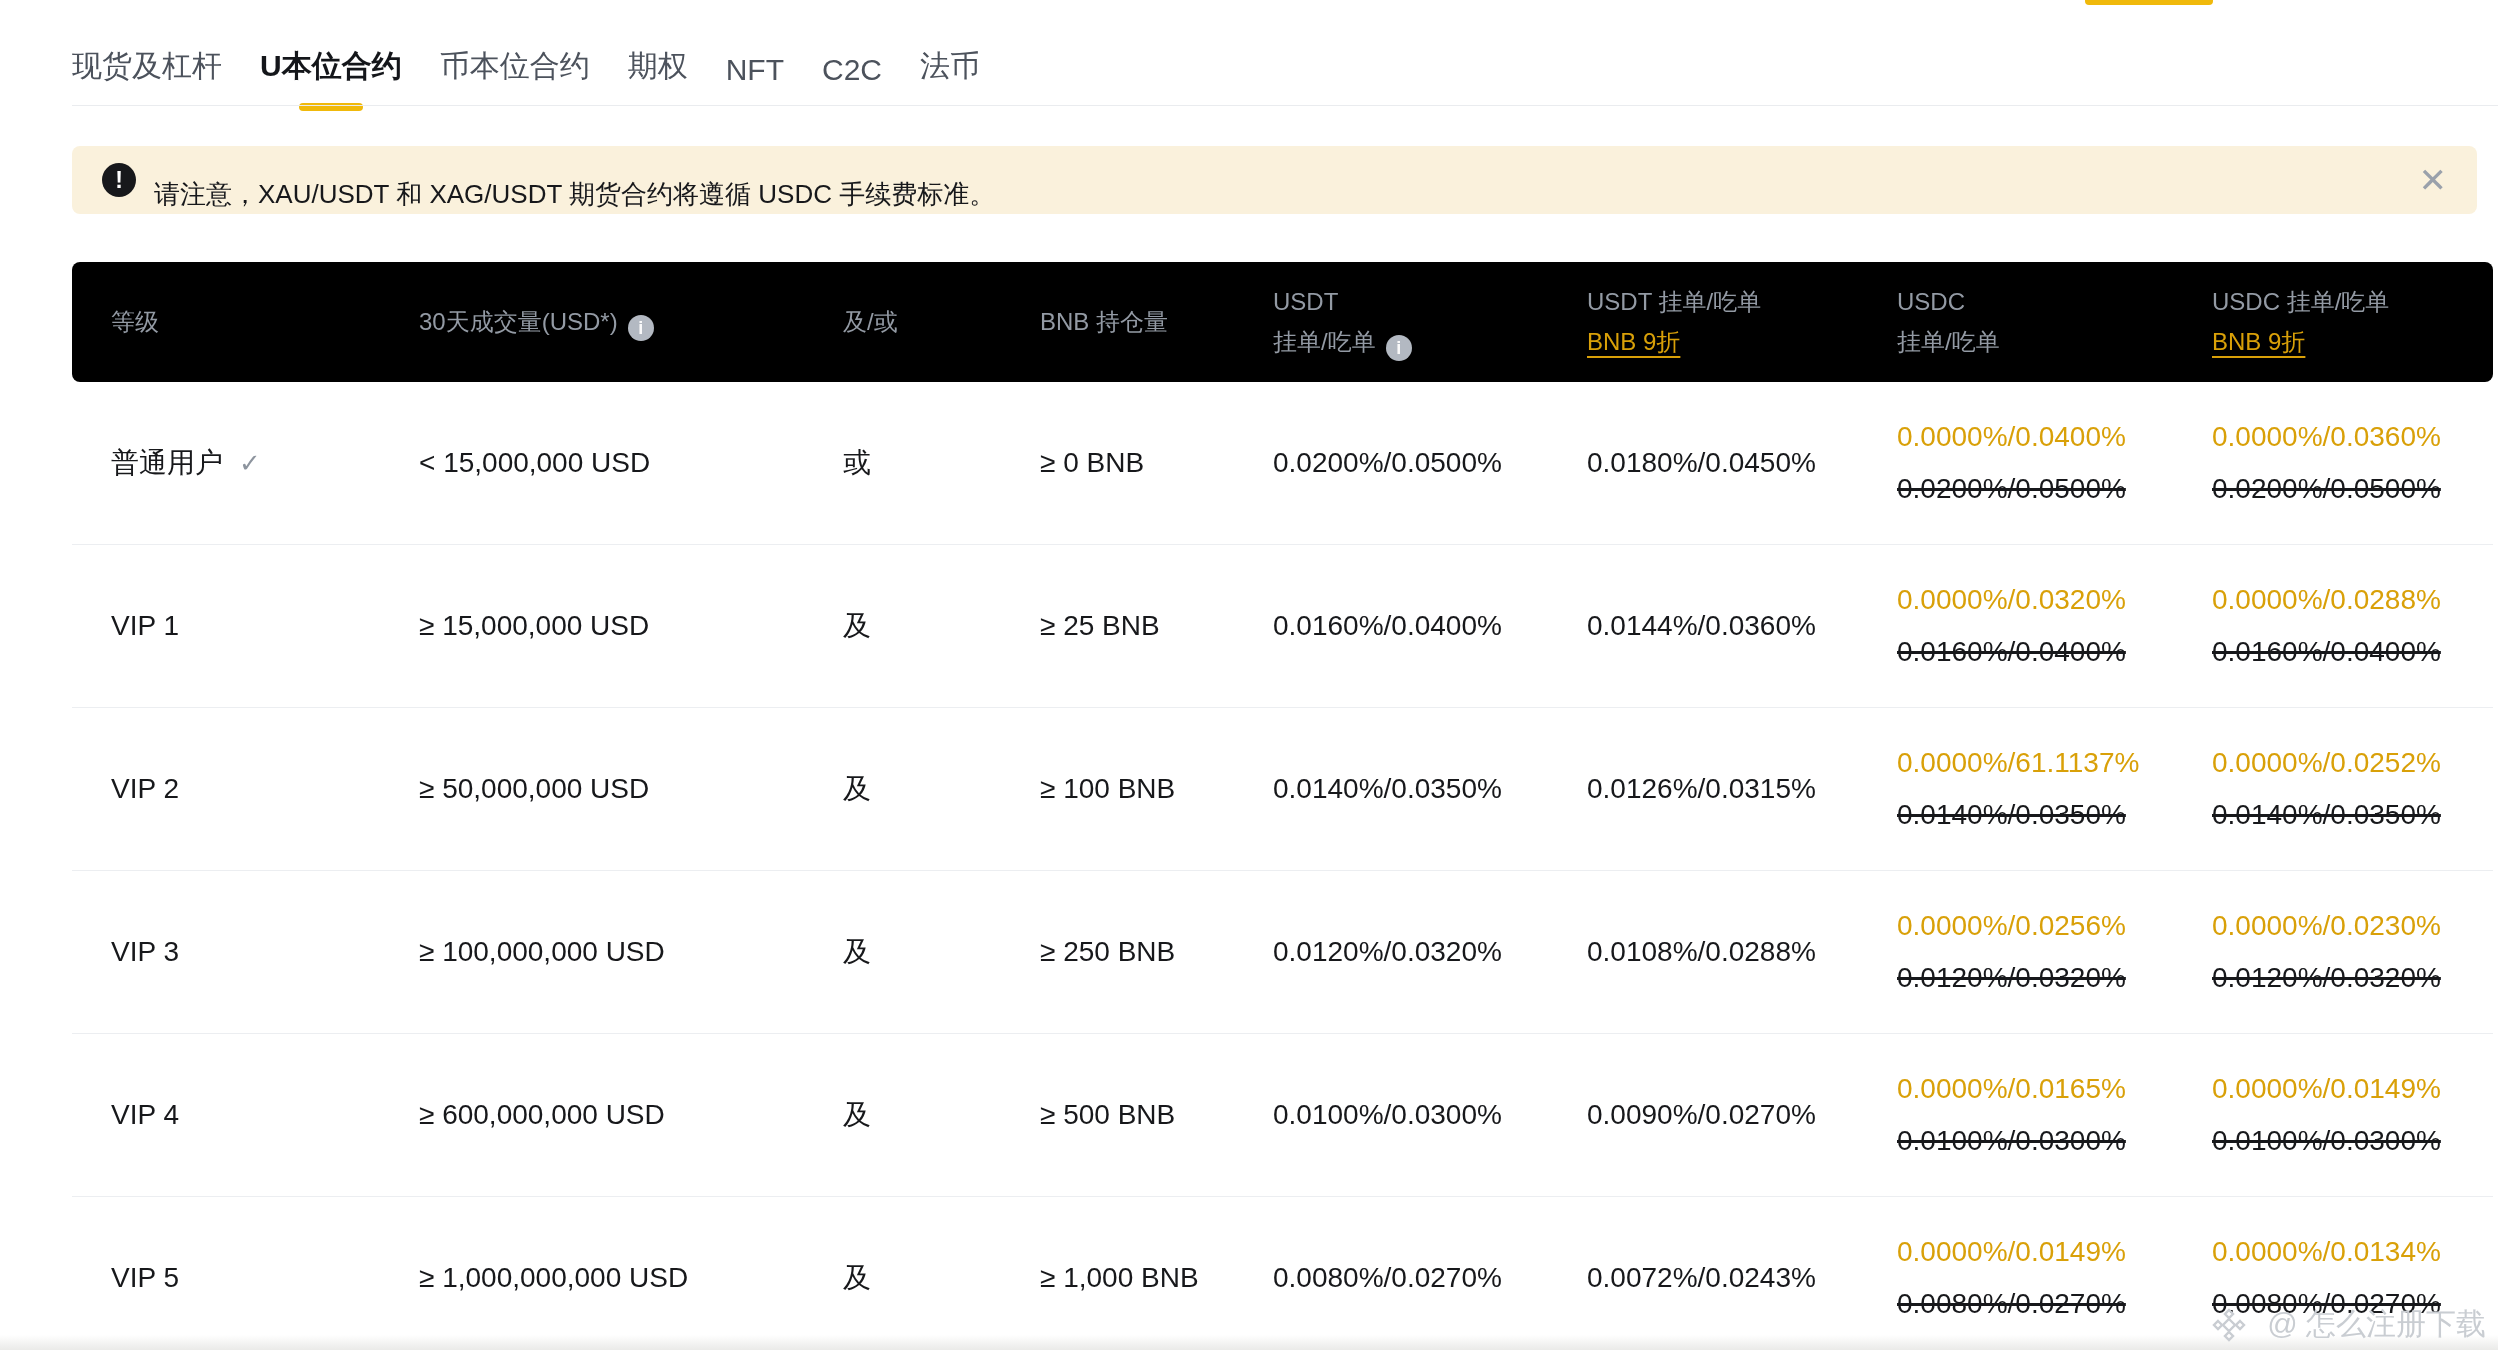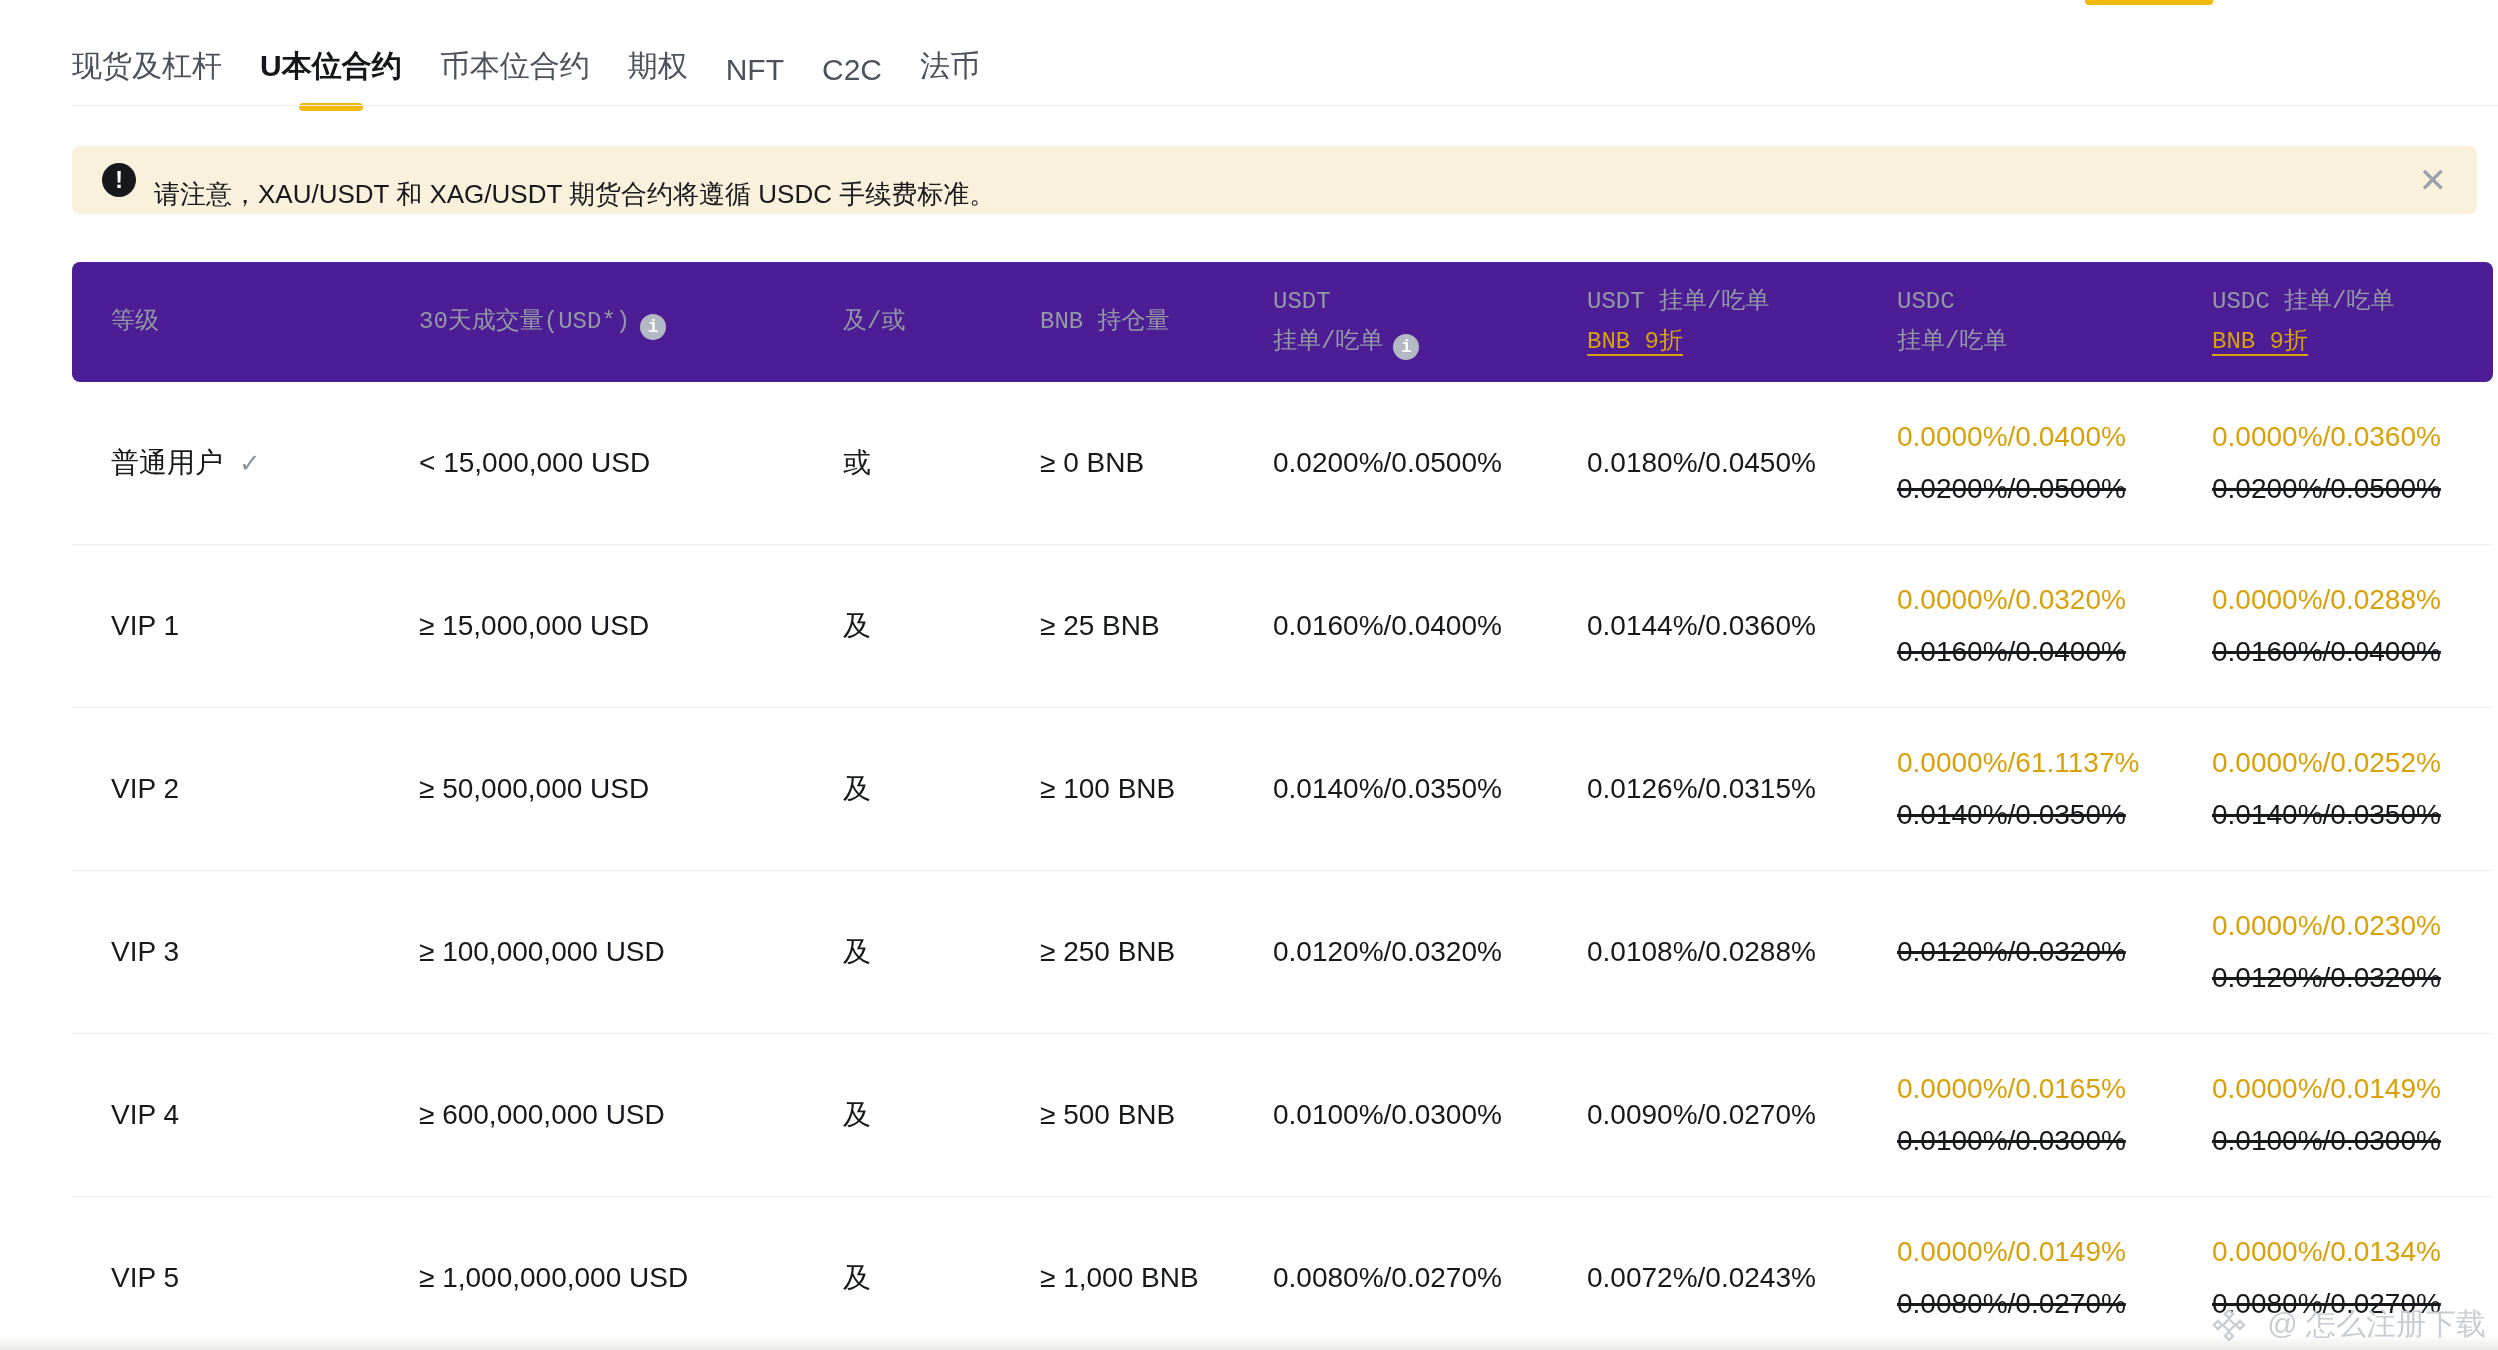--- a/index.html
+++ b/index.html
@@ -28,21 +28,21 @@
     background:#FAF1DC; border-radius:8px; display:flex; align-items:center; padding:0 26px 0 30px; }
   .banner-icon { width:34px; height:34px; border-radius:50%; background:#17181b; color:#fff;
     font-weight:700; font-size:23px; display:flex; align-items:center; justify-content:center; flex:none; }
   .banner-text { margin-left:18px; font-size:26px; color:#17181b; flex:1;margin-top:28px; }
   .banner-close { font-size:34px; color:#9aa1ab; cursor:pointer; line-height:1; padding:4px; }
 
   
   .table { position:absolute; left:72px; top:262px; width:2421px; }
   .thead, .trow { display:grid; grid-template-columns:308px 424px 197px 233px 314px 310px 315px 1fr;
     padding-left:39px; align-items:center; }
-  .thead { height:120px; background:#4c1d95; border-radius:8px; color:#939aa4; font-size:24px;font-family:Liberation Mono, monospace; }
+  .thead { height:120px; background:#000000; border-radius:8px; color:#939aa4; font-size:24px; }
   .hline { line-height:40px; white-space:nowrap; }
   .bnb-link { color:#D9A008; text-decoration:underline; text-underline-offset:6px; text-decoration-thickness:2px; cursor:pointer; }
   .info-icon { display:inline-flex; width:26px; height:26px; border-radius:50%; background:#b3b9c2;
     color:#fafafa; font-size:18px; font-weight:700; align-items:center; justify-content:center;
     vertical-align:-4px; margin-left:10px; cursor:pointer; font-style:normal; }
   .trow { height:163px; font-size:28px; color:#17181b; border-bottom:1px solid #eceef1; background:#fff; }
   .cell { white-space:nowrap; }
   .check { color:#8d949e; font-size:26px; margin-left:16px; }
   .dual { line-height:52px; }
   .gold { color:#D9A008; }
@@ -160,20 +160,21 @@
           </div>
         </div>
         <div class="trow">
           <div class="cell"><span>VIP 3</span></div>
           <div class="cell">≥ 100,000,000 USD</div>
           <div class="cell">及</div>
           <div class="cell">≥ 250 BNB</div>
           <div class="cell">0.0120%/0.0320%</div>
           <div class="cell">0.0108%/0.0288%</div>
           <div class="cell dual">
+            <div class="gold">0.0000%/0.0256%</div>
             <div class="strike">0.0120%/0.0320%</div>
           </div>
           <div class="cell dual">
             <div class="gold">0.0000%/0.0230%</div>
             <div class="strike">0.0120%/0.0320%</div>
           </div>
         </div>
         <div class="trow">
           <div class="cell"><span>VIP 4</span></div>
           <div class="cell">≥ 600,000,000 USD</div>

